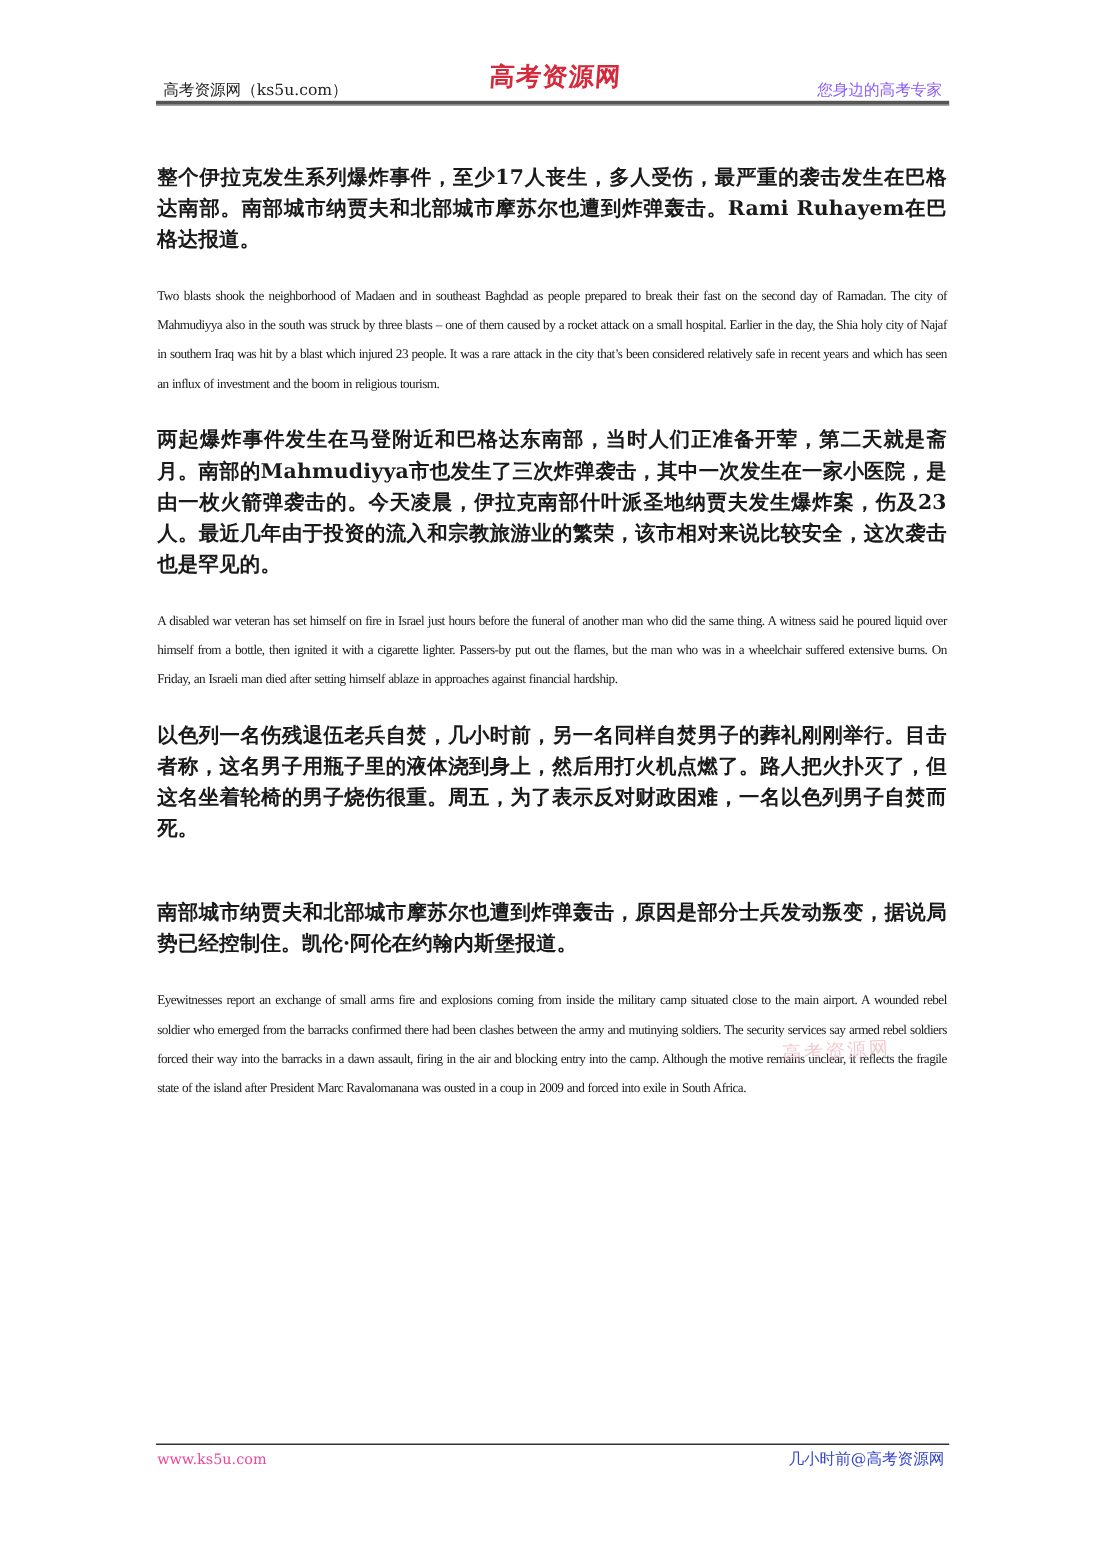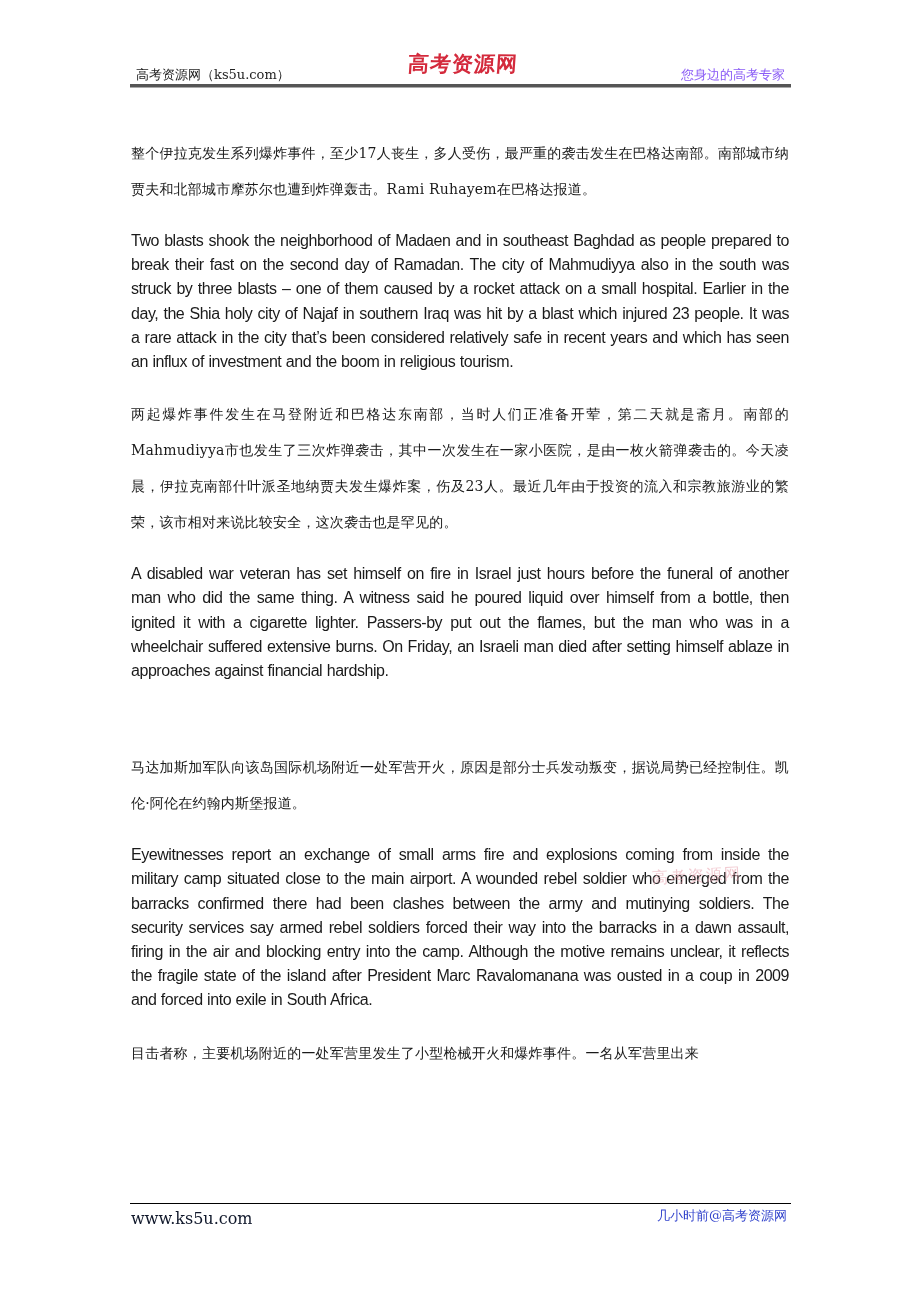--- a/index.html
+++ b/index.html
@@ -10,31 +10,31 @@
     .header { position: absolute; left: 130px; top: 50px; width: 661px; height: 38px; }
     .header-left { position: absolute; left: 6px; top: 16px; font-size: 13px; color: #222; white-space: nowrap; }
     .header-logo { position: absolute; left: 278px; top: 0px; font-size: 21px; color: #d42a3c;
                    font-weight: bold; letter-spacing: 1px; white-space: nowrap; transform: skewX(-4deg); }
     .header-right { position: absolute; right: 6px; top: 16px; font-size: 13px; color: #8b5cf6; white-space: nowrap; }
     .header-rule { position: absolute; left: 0; top: 34px; width: 661px; height: 3px;
                    background: #555; border-bottom: 1px solid #aaa; }
 
     .content { position: absolute; left: 131px; top: 135px; width: 658px; }
     .para { margin: 0; text-align: justify; text-align-last: left; }
-    .para.zh { font-size: 14px; line-height: 36px; letter-spacing: 0.2px; }
-    .para.en { font-family: Liberation Sans, sans-serif;
-               font-size: 16px; line-height: 24.2px; letter-spacing: -0.45px; word-spacing: 0.5px; }
+    .para.zh { font-size: 17px; line-height: 26px; letter-spacing: 0.2px; font-weight: bold; }
+    .para.en { font-family: Liberation Serif, serif;
+               font-size: 11px; line-height: 24.2px; letter-spacing: -0.45px; word-spacing: 0.5px; }
     .gap { height: 22px; }
 
     .watermark { position: absolute; left: 652px; top: 866px; font-size: 16px; color: #e8a8b4;
                  opacity: 0.6; letter-spacing: 2px; white-space: nowrap; transform: rotate(-3deg); }
 
     .footer { position: absolute; left: 130px; top: 1203px; width: 661px; height: 30px; }
     .footer-rule { position: absolute; left: 0; top: 0; width: 661px; height: 1px; background: #000; }
-    .footer-left { position: absolute; left: 1px; top: 6px; font-size: 16px; color: #0f172a; white-space: nowrap; text-decoration: none; }
+    .footer-left { position: absolute; left: 1px; top: 6px; font-size: 12px; color: #ec4899; white-space: nowrap; text-decoration: none; }
     .footer-right { position: absolute; right: 4px; top: 4px; font-size: 13px; color: #3344cc; white-space: nowrap; text-decoration: none; }
   </style>
 </head>
 <body>
 
 <div class="page">
 
   <div class="header">
     <span class="header-left">高考资源网（ks5u.com）</span>
     <span class="header-logo">高考资源网</span>
@@ -44,27 +44,27 @@
 
   <div class="content">
     <p class="para zh">整个伊拉克发生系列爆炸事件，至少17人丧生，多人受伤，最严重的袭击发生在巴格达南部。南部城市纳贾夫和北部城市摩苏尔也遭到炸弹轰击。Rami Ruhayem在巴格达报道。</p>
     <div class="gap"></div>
     <p class="para en">Two blasts shook the neighborhood of Madaen and in southeast Baghdad as people prepared to break their fast on the second day of Ramadan. The city of Mahmudiyya also in the south was struck by three blasts – one of them caused by a rocket attack on a small hospital. Earlier in the day, the Shia holy city of Najaf in southern Iraq was hit by a blast which injured 23 people. It was a rare attack in the city that’s been considered relatively safe in recent years and which has seen an influx of investment and the boom in religious tourism.</p>
     <div class="gap"></div>
     <p class="para zh">两起爆炸事件发生在马登附近和巴格达东南部，当时人们正准备开荤，第二天就是斋月。南部的Mahmudiyya市也发生了三次炸弹袭击，其中一次发生在一家小医院，是由一枚火箭弹袭击的。今天凌晨，伊拉克南部什叶派圣地纳贾夫发生爆炸案，伤及23人。最近几年由于投资的流入和宗教旅游业的繁荣，该市相对来说比较安全，这次袭击也是罕见的。</p>
     <div class="gap"></div>
     <p class="para en">A disabled war veteran has set himself on fire in Israel just hours before the funeral of another man who did the same thing. A witness said he poured liquid over himself from a bottle, then ignited it with a cigarette lighter. Passers-by put out the flames, but the man who was in a wheelchair suffered extensive burns. On Friday, an Israeli man died after setting himself ablaze in approaches against financial hardship.</p>
     <div class="gap"></div>
+    <p class="para zh">以色列一名伤残退伍老兵自焚，几小时前，另一名同样自焚男子的葬礼刚刚举行。目击者称，这名男子用瓶子里的液体浇到身上，然后用打火机点燃了。路人把火扑灭了，但这名坐着轮椅的男子烧伤很重。周五，为了表示反对财政困难，一名以色列男子自焚而死。</p>
     <div class="gap"></div>
     <div class="gap"></div>
-    <p class="para zh">马达加斯加军队向该岛国际机场附近一处军营开火，原因是部分士兵发动叛变，据说局势已经控制住。凯伦·阿伦在约翰内斯堡报道。</p>
+    <p class="para zh">南部城市纳贾夫和北部城市摩苏尔也遭到炸弹轰击，原因是部分士兵发动叛变，据说局势已经控制住。凯伦·阿伦在约翰内斯堡报道。</p>
     <div class="gap"></div>
     <p class="para en">Eyewitnesses report an exchange of small arms fire and explosions coming from inside the military camp situated close to the main airport. A wounded rebel soldier who emerged from the barracks confirmed there had been clashes between the army and mutinying soldiers. The security services say armed rebel soldiers forced their way into the barracks in a dawn assault, firing in the air and blocking entry into the camp. Although the motive remains unclear, it reflects the fragile state of the island after President Marc Ravalomanana was ousted in a coup in 2009 and forced into exile in South Africa.</p>
     <div class="gap"></div>
-    <p class="para zh">目击者称，主要机场附近的一处军营里发生了小型枪械开火和爆炸事件。一名从军营里出来</p>
   </div>
 
   <span class="watermark">高考资源网</span>
 
   <div class="footer">
     <div class="footer-rule"></div>
     <a class="footer-left">www.ks5u.com</a>
     <a class="footer-right">几小时前@高考资源网</a>
   </div>
 

